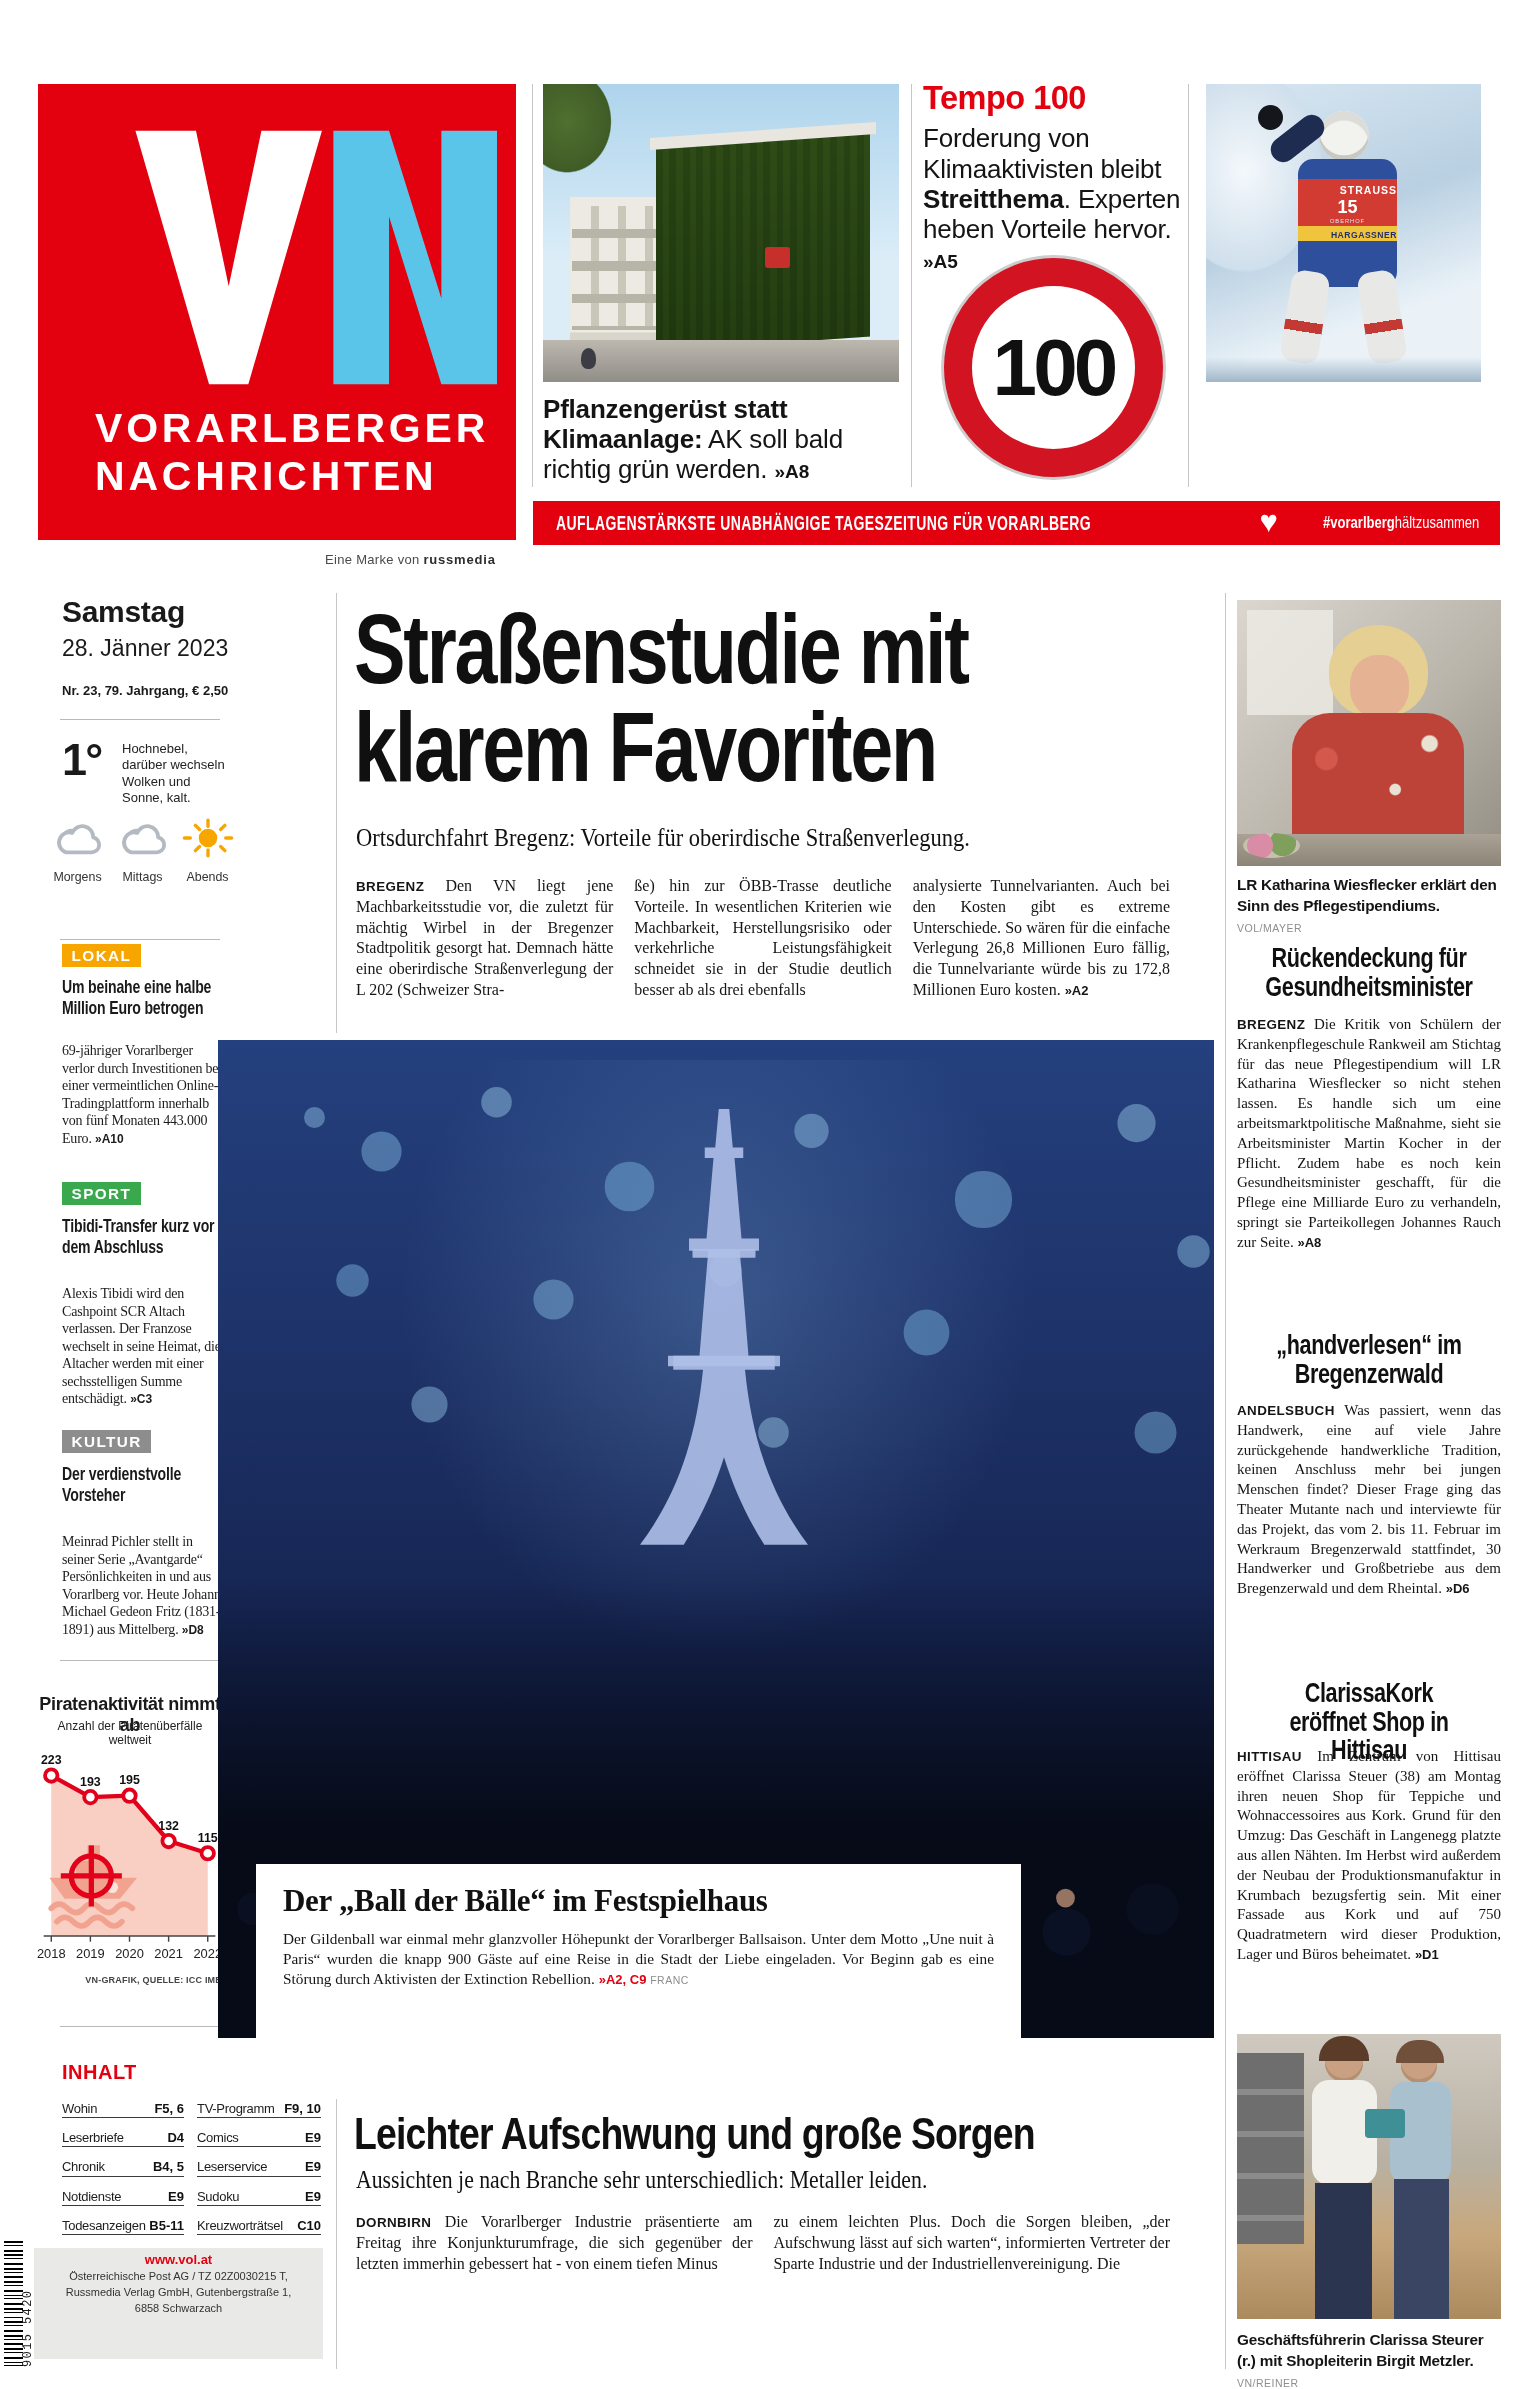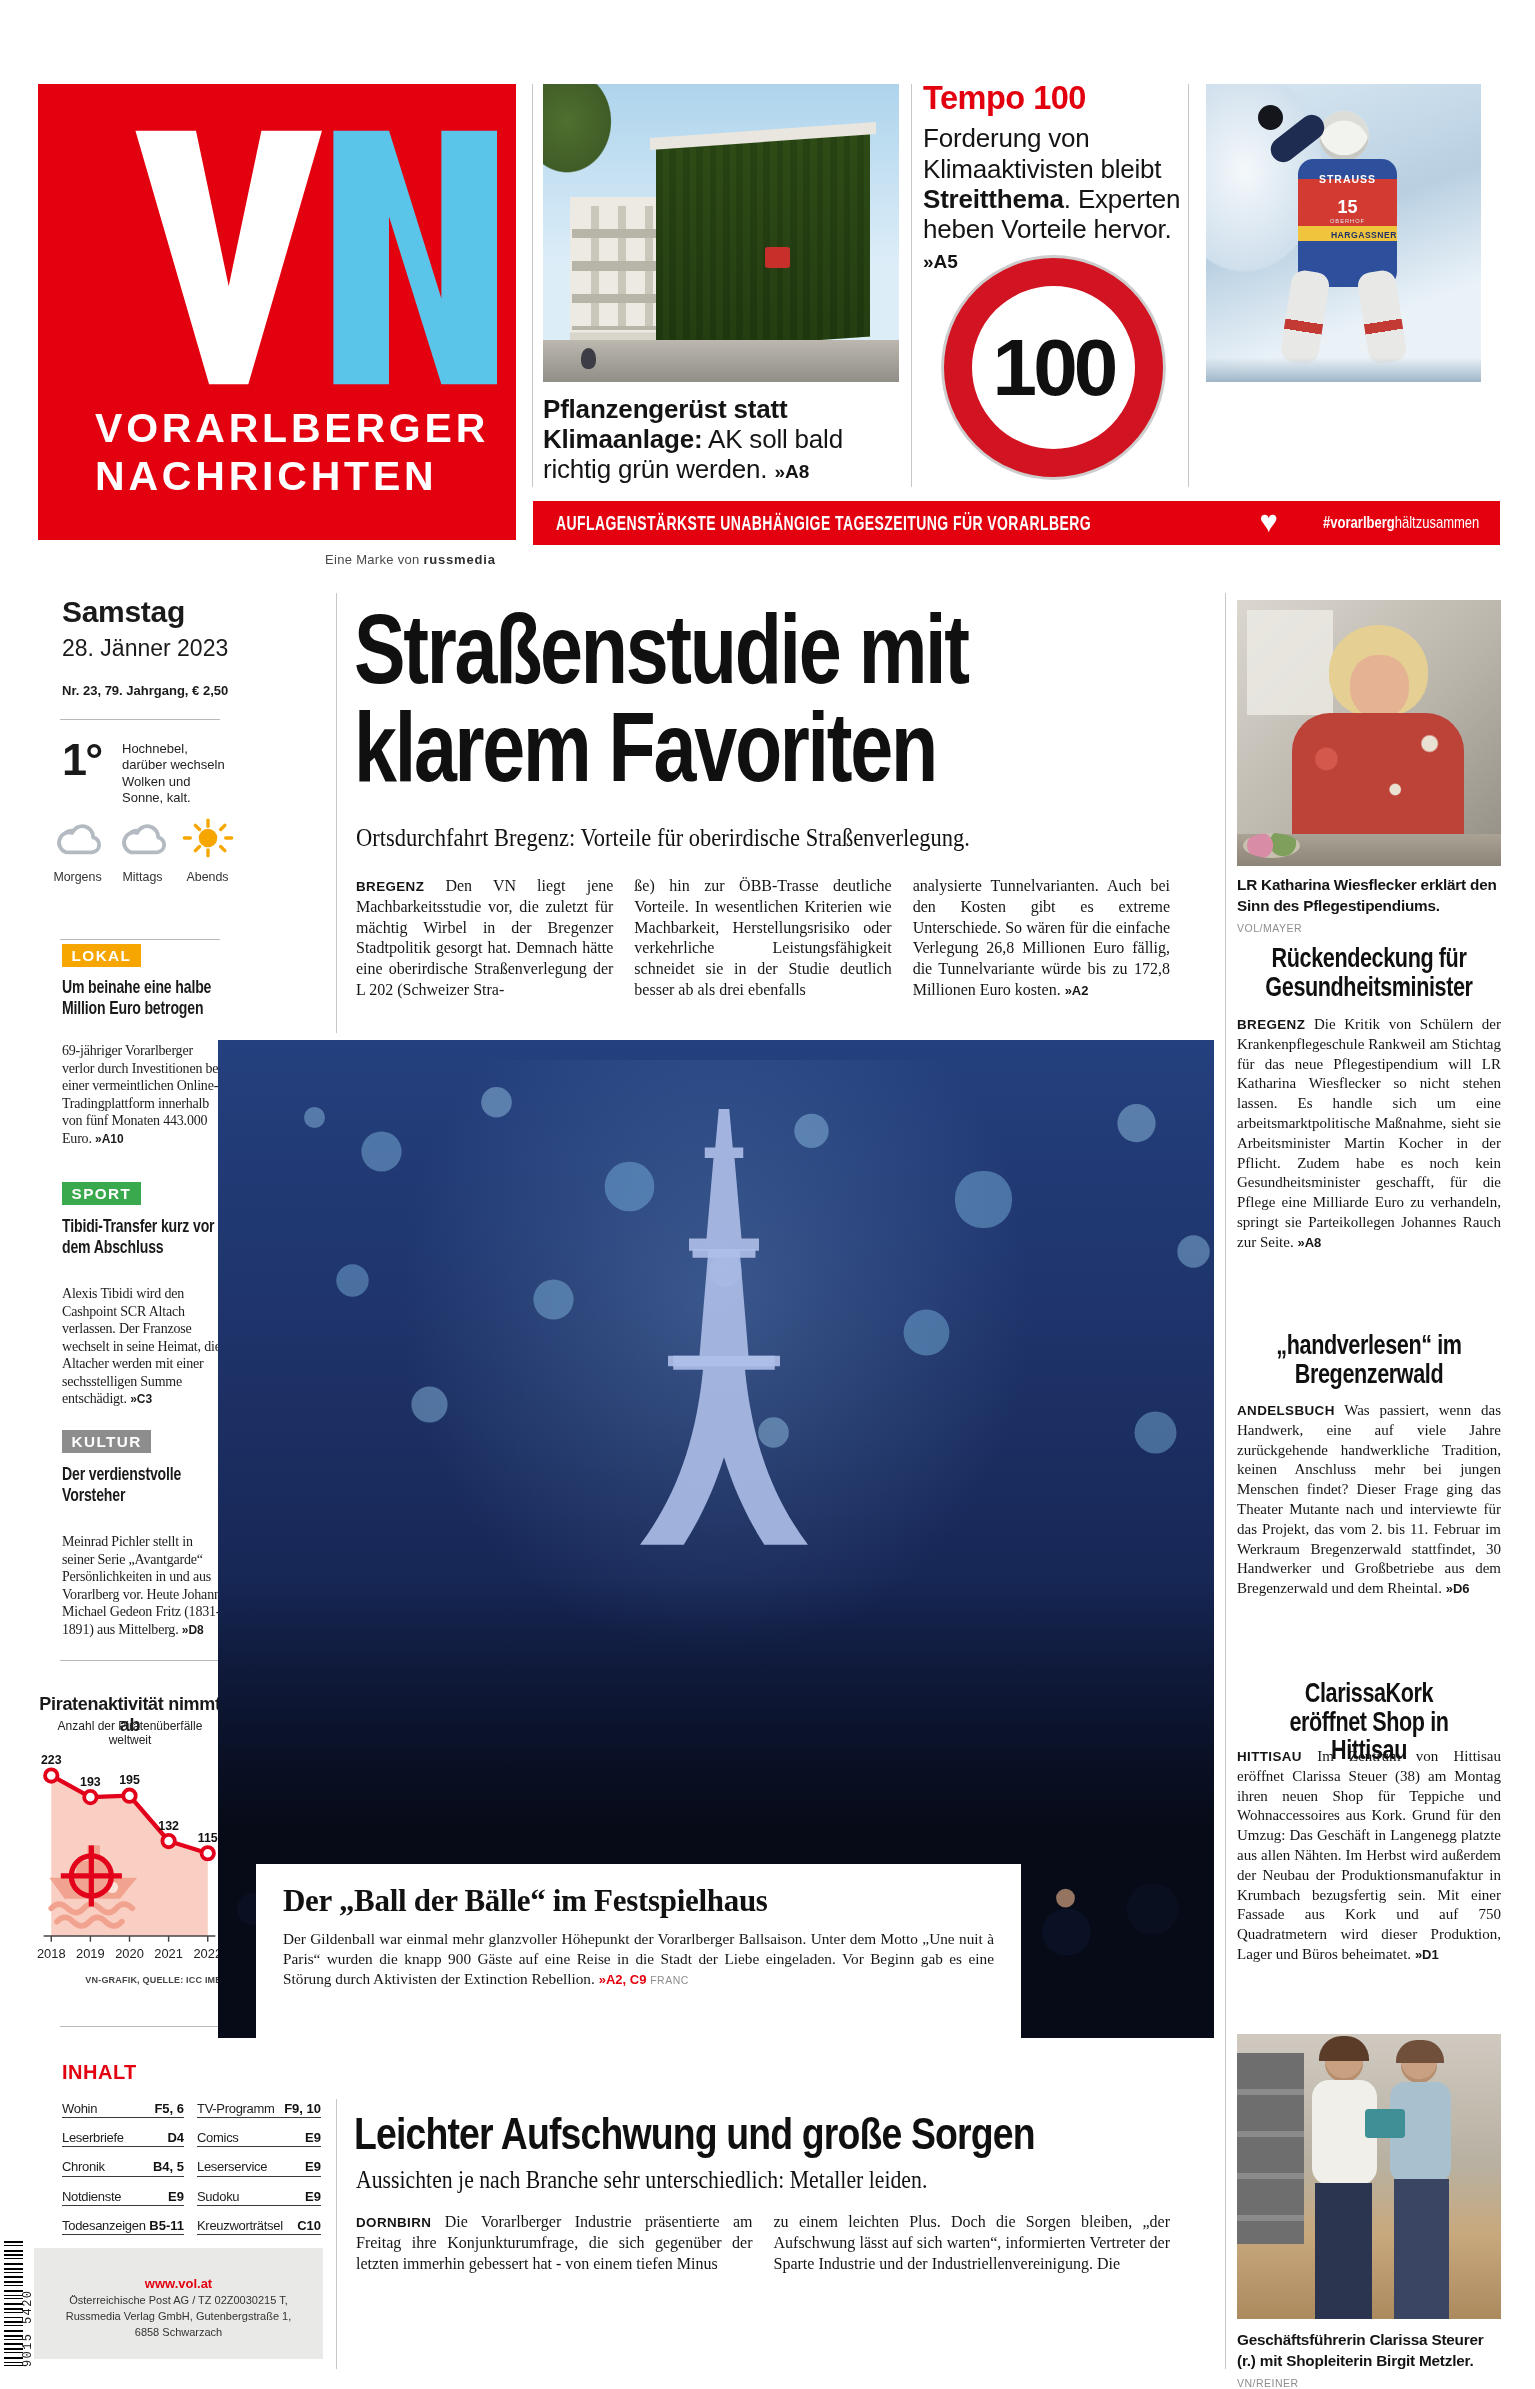--- a/index.html
+++ b/index.html
@@ -62,21 +62,21 @@
   .cv{font:bold 13px "Liberation Sans","DejaVu Sans",sans-serif;fill:#111}
   .cx{font:13.5px "Liberation Sans","DejaVu Sans",sans-serif;fill:#222}
   
   #inhalt-title{left:62px;top:2061px;font-size:20px;font-weight:700;color:#e3000f;letter-spacing:0.5px}
   .toc-col{position:absolute;top:2101px;width:122px}
   .toc-row{display:flex;justify-content:space-between;align-items:baseline;
            border-bottom:1.4px solid #3a3a3a;padding-bottom:1.9px;margin-bottom:12px;height:14.3px}
   .toc-row .l{font-size:13px;letter-spacing:-0.3px;color:#1d1d1d;white-space:nowrap}
   .toc-row .p{font-size:13px;font-weight:700;color:#111;white-space:nowrap}
   #imprint{left:34px;top:2248px;width:289px;height:111px;background:#e9e9e8;text-align:center;
-           font-size:11px;line-height:1.42;color:#333;padding-top:27px;box-sizing:border-box}
+           font-size:11px;line-height:1.42;color:#333;padding-top:3px;box-sizing:border-box}
   #imprint .url{color:#e3000f;font-weight:700;font-size:13px}
   #barcode{left:3.8px;top:2241px;width:19px;height:128px;
            background:repeating-linear-gradient(180deg,#000 0 1.9px,#fff 1.9px 3.8px,#000 3.8px 4.8px,#fff 4.8px 8.6px,#000 8.6px 10.5px,#fff 10.5px 13.4px)}
   #barcode-num{left:21px;top:2367px;font-family:"Liberation Mono","DejaVu Sans Mono",monospace;font-size:12px;
                letter-spacing:1.4px;transform:rotate(-90deg);transform-origin:0 0;white-space:nowrap}
   
   #lead-h{left:354px;top:600px;width:1051px;font-size:99px;font-weight:700;line-height:.99;letter-spacing:-2.9px;color:#101010}
   #lead-sub{left:356px;top:824px;width:813px;font-size:25px;color:#111}
   .kick{font-weight:700;font-size:13.4px;letter-spacing:0.4px;font-family:"Liberation Sans","DejaVu Sans",sans-serif}
   .cols{position:absolute;display:flex;gap:21px}
@@ -165,21 +165,21 @@
     <div class="num">100</div>
   </div>
 
   <div class="hphoto" id="photo-luge">
     <div class="ph-bit" style="inset:0;background:linear-gradient(160deg,#d9e8f3,#b9d0e2 45%,#eaf2f8 75%)"></div>
     <div class="ph-bit" style="left:-57px;top:-38px;width:191px;height:249px;background:radial-gradient(closest-side,#f4f8fb,#cfdfec 80%,transparent 82%)"></div>
     <div class="ph-bit" style="left:113px;top:27px;width:50px;height:50px;border-radius:50%;background:#f2f2ef;box-shadow:inset 0 9.6px 0 #dcdcd8,inset 0 -5.7px 0 #c8c8c4"></div>
     <div class="ph-bit" style="left:61px;top:42px;width:61px;height:25px;border-radius:12.4px;background:#1e2c52;transform:rotate(-38deg)"></div>
     <div class="ph-bit" style="left:52px;top:21px;width:25px;height:25px;border-radius:50%;background:#14161c"></div>
     <div class="ph-bit" style="left:92px;top:75px;width:99px;height:128px;border-radius:15.3px;background:linear-gradient(180deg,#2e4f9b 0 16%,#d23b31 16% 52%,#f0c53d 52% 64%,#2e4f9b 64% 100%)">
-      <div style="position:absolute;left:0;top:14px;width:100%;text-align:center;color:#fff;font-weight:700;font-size:10.5px;letter-spacing:1px">STRAUSS</div>
+      <div style="position:absolute;left:0;top:25px;width:100%;text-align:right;color:#fff;font-weight:700;font-size:10.5px;letter-spacing:1px">STRAUSS</div>
       <div style="position:absolute;left:0;top:38px;width:100%;text-align:center;color:#fff;font-weight:700;font-size:18px">15</div>
       <div style="position:absolute;left:0;top:59px;width:100%;text-align:center;color:#dfe6f2;font-size:5.7px;letter-spacing:1px">OBERHOF</div>
       <div style="position:absolute;left:0;top:71px;width:100%;text-align:right;color:#22306a;font-weight:700;font-size:8.6px;letter-spacing:0.5px">HARGASSNER</div>
     </div>
     <div class="ph-bit" style="left:80px;top:187px;width:38px;height:92px;border-radius:13.4px;background:linear-gradient(180deg,#e8e8e6 0 55%,#c23a33 55% 66%,#e8e8e6 66%);transform:rotate(9deg)"></div>
     <div class="ph-bit" style="left:157px;top:187px;width:38px;height:92px;border-radius:13.4px;background:linear-gradient(180deg,#e8e8e6 0 55%,#c23a33 55% 66%,#e8e8e6 66%);transform:rotate(-9deg)"></div>
     <div class="ph-bit" style="left:0;bottom:0;width:100%;height:25px;background:linear-gradient(180deg,transparent,#9fb6c8)"></div>
   </div>
 
 

